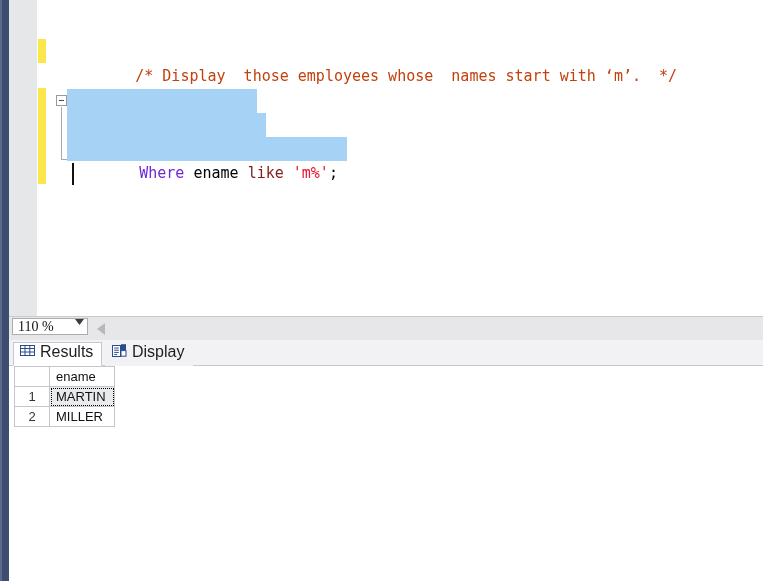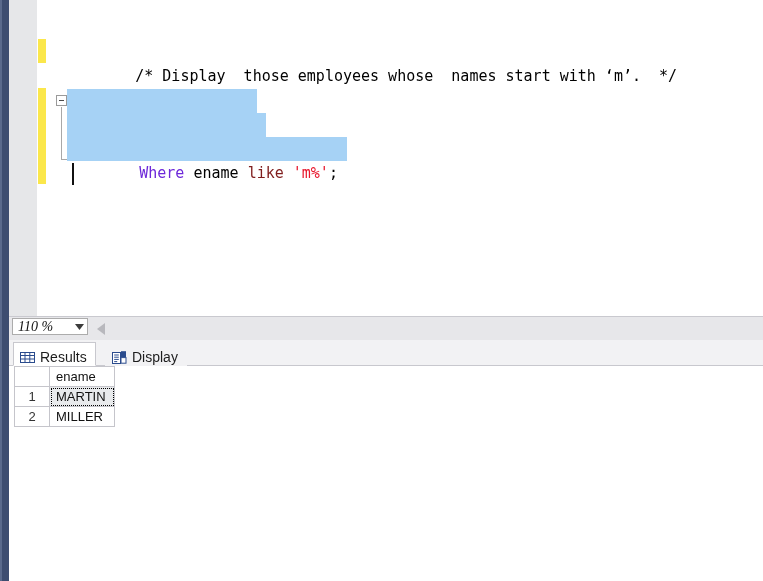--- a/index.html
+++ b/index.html
@@ -90,21 +90,21 @@
   }
   .code-line {
     position: absolute;
     left: 54px;
     height: 24px;
     line-height: 24px;
   }
   .sel {
     background: #a6d2f5;
   }
-  .tok-comment { color: #000000; }
+  .tok-comment { color: #c2410c; }
   .tok-kw      { color: #6d28d9; }
   .tok-plain   { color: #000000; }
   .tok-gray    { color: #7f1d1d; }
   .tok-str     { color: #e8172c; }
 
   
   .outline-box {
     position: absolute;
     left: 47px;
     top: 95px;
@@ -164,22 +164,21 @@
   .zoom-combo {
     position: absolute;
     left: 3px;
     top: 1px;
     width: 76px;
     height: 17px;
     background: #ffffff;
     border: 1px solid #acacac;
     box-sizing: border-box;
     display: flex;
-    align-items: center;
-    font-style: italic;
+    align-items: flex-start;
   }
   .zoom-combo-text {
     font-family: "Liberation Serif", serif;
     font-size: 14px;
     color: #111111;
     padding-left: 5px;
     flex: 1;
   }
   .zoom-combo-arrow {
     width: 16px;
@@ -225,26 +224,26 @@
     height: 26px;
     background: #f2f2f4;
     border-bottom: 1px solid #c8c8ce;
     box-sizing: border-box;
   }
   .tab {
     position: absolute;
     top: 2px;
     height: 24px;
     display: flex;
-    align-items: flex-end;
+    align-items: flex-start;
     gap: 5px;
     padding: 0 8px 0 6px;
     box-sizing: border-box;
     font-family: "Liberation Sans", sans-serif;
-    font-size: 14px;
+    font-size: 16px;
     color: #1d1d1d;
   }
   .tab-active {
     left: 4px;
     background: #ffffff;
     border: 1px solid #c8c8ce;
     border-bottom: 1px solid #ffffff;
   }
   .tab-inactive {
     left: 96px;

